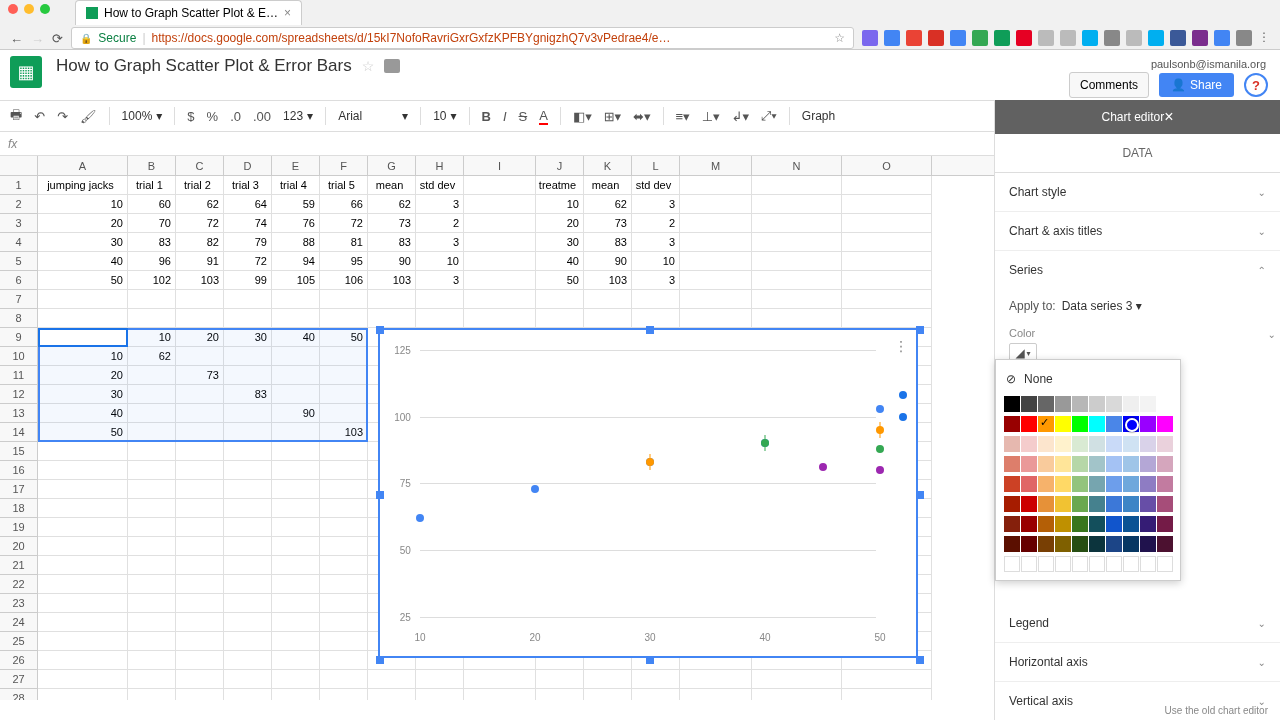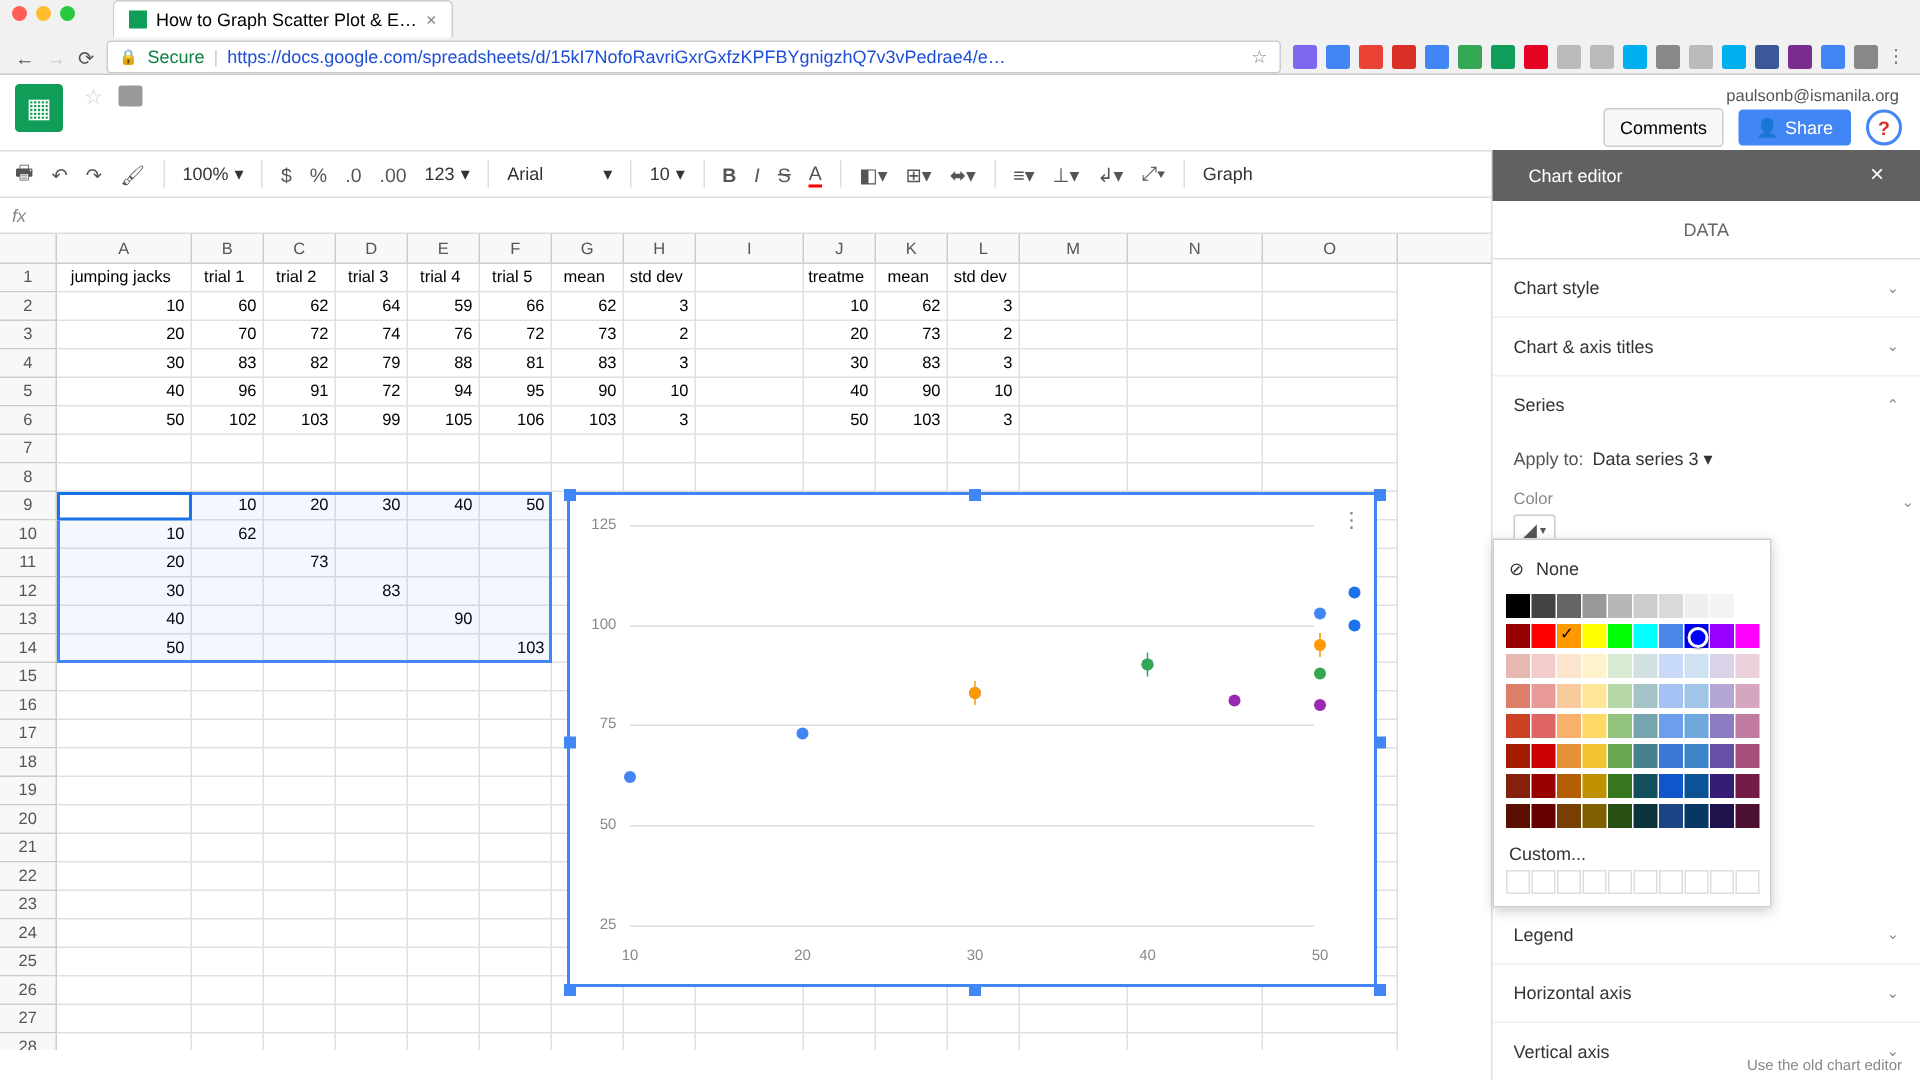--- a/index.html
+++ b/index.html
@@ -51,21 +51,21 @@
 .chart-container{position:absolute;border:2px solid #4285f4;background:#fff;}
 .chart-handle{position:absolute;width:8px;height:8px;background:#4285f4;}
 .chart-menu{position:absolute;top:8px;right:8px;color:#888;font-size:14px;cursor:pointer;}
 .chart-plot{position:absolute;left:40px;top:20px;right:40px;bottom:30px;}
 .gridline{position:absolute;left:0;right:0;border-top:1px solid #ddd;}
 .y-label{position:absolute;right:102%;font-size:10px;color:#888;transform:translateY(-50%);}
 .x-label{position:absolute;top:102%;font-size:10px;color:#888;transform:translateX(-50%);}
 .pt{position:absolute;width:8px;height:8px;border-radius:50%;transform:translate(-50%,-50%);}
 .errbar{position:absolute;width:1px;background:#999;transform:translateX(-50%);}
 .editor-panel{position:absolute;top:100px;right:0;width:286px;bottom:0;background:#fff;border-left:1px solid #ddd;display:flex;flex-direction:column;}
-.editor-header{background:#616161;color:#fff;padding:8px 24px;display:flex;justify-content:space-between;align-items:center;font-size:13px;}
+.editor-header{background:#616161;color:#fff;padding:8px 24px;display:flex;justify-content:center;align-items:center;font-size:13px;}
 .editor-tabs{display:flex;border-bottom:1px solid #ddd;}
 .editor-tab{flex:1;text-align:center;padding:12px 0;font-size:12px;color:#666;cursor:pointer;}
 .editor-tab.active{color:#1a73e8;border-bottom:2px solid #1a73e8;}
 .panel-section{border-bottom:1px solid #eee;padding:12px 14px;display:flex;justify-content:space-between;align-items:center;font-size:12px;color:#333;cursor:pointer;}
 .chevron{color:#888;font-size:10px;}
 .series-body{padding:10px 14px;font-size:12px;color:#555;}
 .apply-row{display:flex;align-items:center;gap:6px;margin-bottom:14px;}
 .apply-val{color:#333;}
 .color-label{font-size:11px;color:#888;margin-bottom:4px;}
 .color-btn{width:28px;height:20px;border:1px solid #ccc;border-radius:2px;display:flex;align-items:center;justify-content:center;cursor:pointer;}
@@ -97,21 +97,21 @@
     </div>
   </div>
   <div class="addr-bar">
     <span class="tb-btn">←</span>
     <span class="tb-btn" style="color:#ccc;">→</span>
     <span class="tb-btn">⟳</span>
     <div class="addr-box">
       <span class="lock">🔒</span>
       <span style="color:#0b8043;">Secure</span>
       <span style="color:#ccc;">|</span>
-      <span style="color:#1d4ed8;overflow:hidden;white-space:nowrap;">https://docs.google.com/spreadsheets/d/15kI7NofoRavriGxrGxfzKPFBYgnigzhQ7v3vPedrae4/e…</span>
+      <span style="color:#c2410c;overflow:hidden;white-space:nowrap;">https://docs.google.com/spreadsheets/d/15kI7NofoRavriGxrGxfzKPFBYgnigzhQ7v3vPedrae4/e…</span>
       <span style="margin-left:auto;color:#888;">☆</span>
     </div>
     <div class="ext-icons">
       <div class="ext-icon" style="background:#7b68ee;"></div>
       <div class="ext-icon" style="background:#4285f4;"></div>
       <div class="ext-icon" style="background:#ea4335;"></div>
       <div class="ext-icon" style="background:#d93025;"></div>
       <div class="ext-icon" style="background:#4285f4;"></div>
       <div class="ext-icon" style="background:#34a853;"></div>
       <div class="ext-icon" style="background:#0f9d58;"></div>
@@ -130,20 +130,21 @@
     </div>
   </div>
 </div>
 
 <span class="user-email" style="top:58px;">paulsonb@ismanila.org</span>
 
 <div class="doc-header">
   <div class="sheets-logo">▦</div>
   <div>
     <div class="doc-title-row">
+      <span class="doc-title">How to Graph Scatter Plot &amp; Error Bars</span>
       <span class="star">☆</span>
       <div class="folder"></div>
     </div>
   </div>
 </div>
 
 <div class="right-actions">
   <div class="comments-btn">Comments</div>
   <div class="share-btn">
     <span>👤</span>
@@ -899,21 +900,20 @@
             <div class="swatch" style="background:#783f04"></div>
             <div class="swatch" style="background:#7f6000"></div>
             <div class="swatch" style="background:#274e13"></div>
             <div class="swatch" style="background:#0c343d"></div>
             <div class="swatch" style="background:#1c4587"></div>
             <div class="swatch" style="background:#073763"></div>
             <div class="swatch" style="background:#20124d"></div>
             <div class="swatch" style="background:#4c1130"></div>
           </div>
         </div>
-      <div class="custom-row">Custom...</div>
       <div class="custom-swatches" id="custom-swatches">
           <div class="custom-sw"></div>
           <div class="custom-sw"></div>
           <div class="custom-sw"></div>
           <div class="custom-sw"></div>
           <div class="custom-sw"></div>
           <div class="custom-sw"></div>
           <div class="custom-sw"></div>
           <div class="custom-sw"></div>
           <div class="custom-sw"></div>

